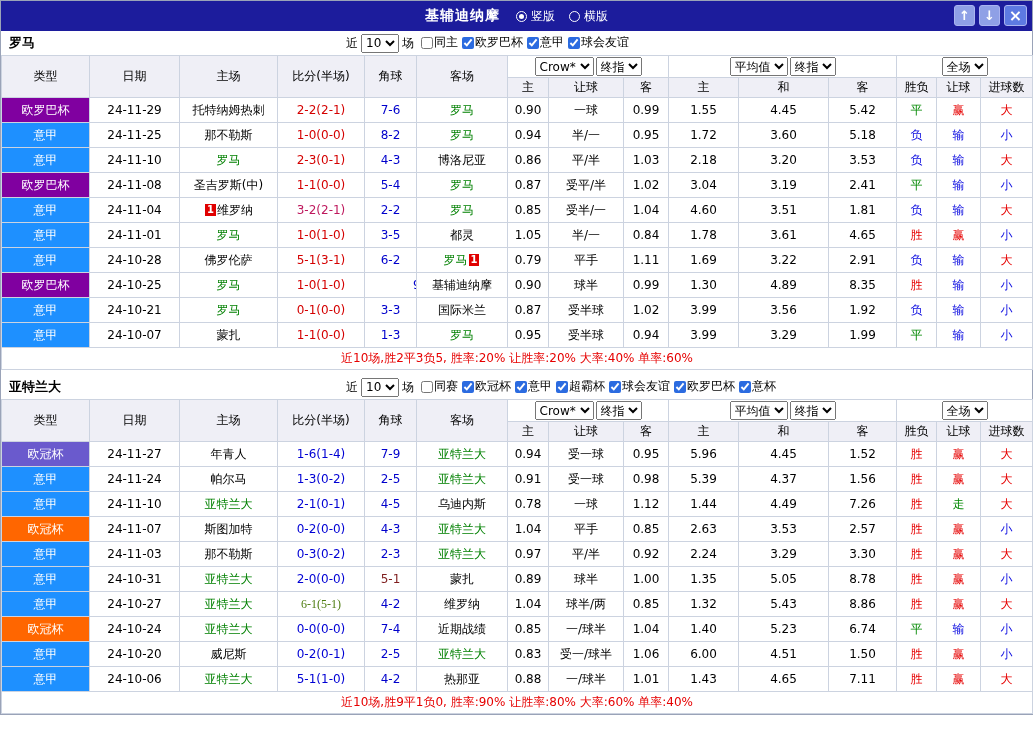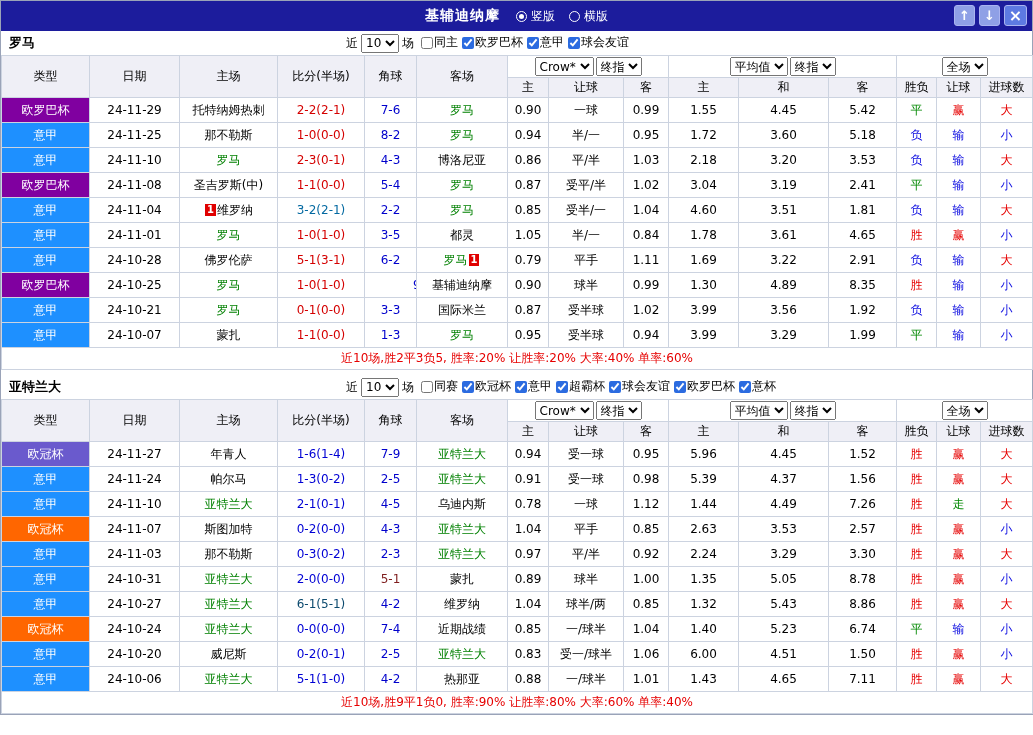--- a/index.html
+++ b/index.html
@@ -203,21 +203,21 @@
             <td>3.19</td>
             <td>2.41</td>
             <td style="color: rgb(0, 136, 0);">平</td>
             <td style="color: rgb(11, 11, 224);">输</td>
             <td style="color: rgb(11, 11, 224);">小</td>
           </tr>
           <tr>
             <td class="type-cell" style="background: rgb(30, 144, 255);">意甲</td>
             <td>24-11-04</td>
             <td><span class="badge">1</span><span>维罗纳</span></td>
-            <td style="color: #0369a1;">3-2(2-1)</td>
+            <td style="color: #be185d;">3-2(2-1)</td>
             <td style="color: rgb(0, 0, 204);">2-2</td>
             <td><span style="color: rgb(0, 128, 0);">罗马</span></td>
             <td>0.85</td>
             <td>受半/一</td>
             <td>1.04</td>
             <td>4.60</td>
             <td>3.51</td>
             <td>1.81</td>
             <td style="color: rgb(11, 11, 224);">负</td>
             <td style="color: rgb(11, 11, 224);">输</td>
@@ -490,21 +490,21 @@
             <td>5.05</td>
             <td>8.78</td>
             <td style="color: rgb(230, 0, 0);">胜</td>
             <td style="color: rgb(230, 0, 0);">赢</td>
             <td style="color: rgb(11, 11, 224);">小</td>
           </tr>
           <tr>
             <td class="type-cell" style="background: rgb(30, 144, 255);">意甲</td>
             <td>24-10-27</td>
             <td><span style="color: rgb(0, 128, 0);">亚特兰大</span></td>
-            <td style="color: #0c4a6e;">6-1(5-1)</td>
+            <td style="color: #4d7c0f; font-family: Liberation Serif, serif;">6-1(5-1)</td>
             <td style="color: rgb(0, 0, 204);">4-2</td>
             <td><span>维罗纳</span></td>
             <td>1.04</td>
             <td>球半/两</td>
             <td>0.85</td>
             <td>1.32</td>
             <td>5.43</td>
             <td>8.86</td>
             <td style="color: rgb(230, 0, 0);">胜</td>
             <td style="color: rgb(230, 0, 0);">赢</td>

